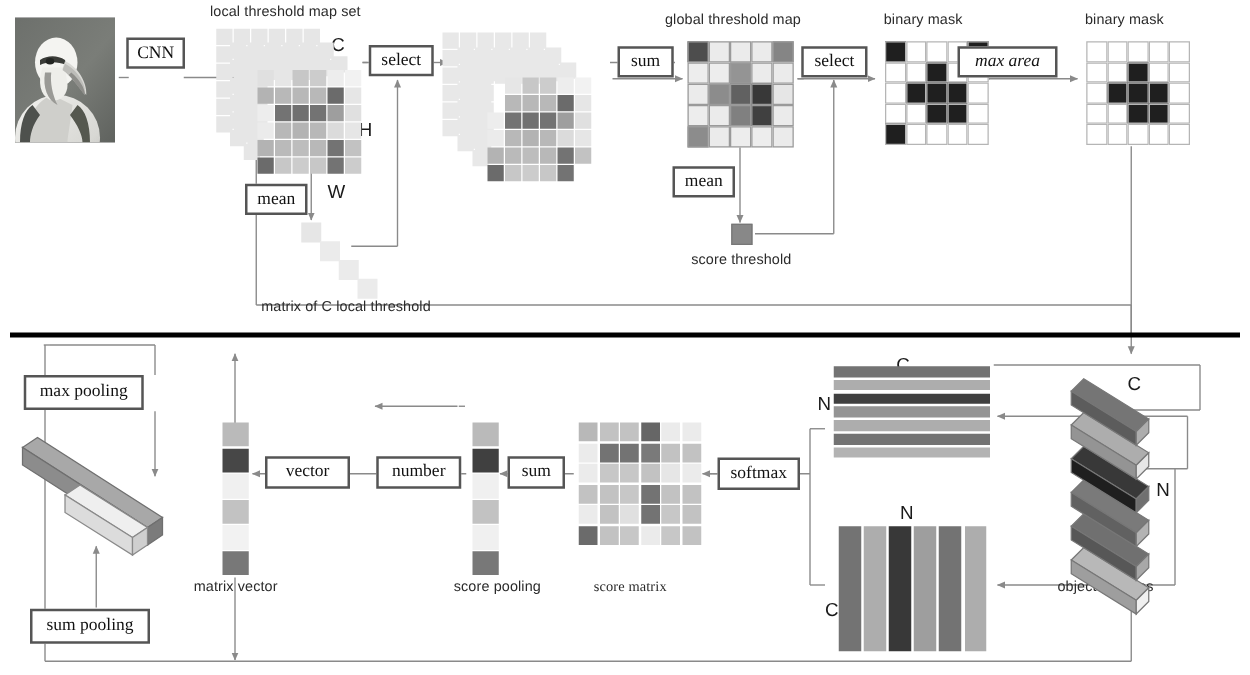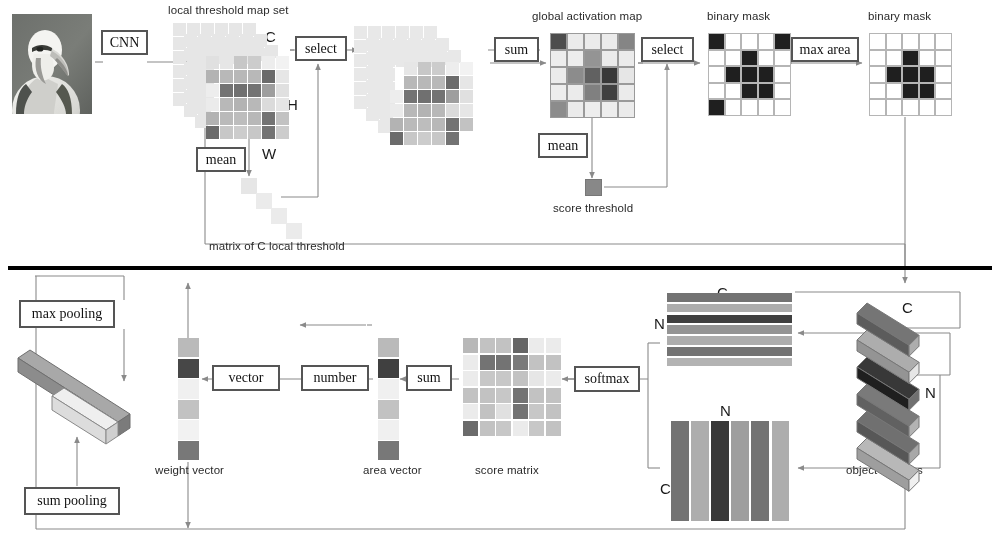--- a/index.html
+++ b/index.html
@@ -351,21 +351,21 @@
       <div class="cell" style="left: 460px; top: 118px; width: 12.8px; height: 12.8px; background: rgb(194, 194, 194);"></div>
       <div class="cell" style="left: 390px; top: 132px; width: 12.8px; height: 12.8px; background: rgb(107, 107, 107);"></div>
       <div class="cell" style="left: 404px; top: 132px; width: 12.8px; height: 12.8px; background: rgb(199, 199, 199);"></div>
       <div class="cell" style="left: 418px; top: 132px; width: 12.8px; height: 12.8px; background: rgb(204, 204, 204);"></div>
       <div class="cell" style="left: 432px; top: 132px; width: 12.8px; height: 12.8px; background: rgb(199, 199, 199);"></div>
       <div class="cell" style="left: 446px; top: 132px; width: 12.8px; height: 12.8px; background: rgb(115, 115, 115);"></div>
     </div>
 
   <div class="opbox" style="left:494px;top:37px;width:45px;height:25px;">sum</div>
 
-  <div class="lbl" style="left:532px;top:10px;">global activation map</div>
+  <div class="lbl" style="left:532px;top:10px;">global threshold map</div>
   <div id="global-map">
       <div class="gcell" style="left: 550px; top: 33px; width: 17px; height: 17px; background: rgb(77, 77, 77);"></div>
       <div class="gcell" style="left: 567px; top: 33px; width: 17px; height: 17px; background: rgb(235, 235, 235);"></div>
       <div class="gcell" style="left: 584px; top: 33px; width: 17px; height: 17px; background: rgb(235, 235, 235);"></div>
       <div class="gcell" style="left: 601px; top: 33px; width: 17px; height: 17px; background: rgb(235, 235, 235);"></div>
       <div class="gcell" style="left: 618px; top: 33px; width: 17px; height: 17px; background: rgb(133, 133, 133);"></div>
       <div class="gcell" style="left: 550px; top: 50px; width: 17px; height: 17px; background: rgb(237, 237, 237);"></div>
       <div class="gcell" style="left: 567px; top: 50px; width: 17px; height: 17px; background: rgb(237, 237, 237);"></div>
       <div class="gcell" style="left: 584px; top: 50px; width: 17px; height: 17px; background: rgb(148, 148, 148);"></div>
       <div class="gcell" style="left: 601px; top: 50px; width: 17px; height: 17px; background: rgb(235, 235, 235);"></div>
@@ -415,21 +415,21 @@
       <div class="bcell" style="left: 741.2px; top: 82.8px; width: 16.6px; height: 16.6px; background: rgb(31, 31, 31);"></div>
       <div class="bcell" style="left: 757.8px; top: 82.8px; width: 16.6px; height: 16.6px; background: rgb(31, 31, 31);"></div>
       <div class="bcell" style="left: 774.4px; top: 82.8px; width: 16.6px; height: 16.6px; background: rgb(255, 255, 255);"></div>
       <div class="bcell" style="left: 708px; top: 99.4px; width: 16.6px; height: 16.6px; background: rgb(31, 31, 31);"></div>
       <div class="bcell" style="left: 724.6px; top: 99.4px; width: 16.6px; height: 16.6px; background: rgb(255, 255, 255);"></div>
       <div class="bcell" style="left: 741.2px; top: 99.4px; width: 16.6px; height: 16.6px; background: rgb(255, 255, 255);"></div>
       <div class="bcell" style="left: 757.8px; top: 99.4px; width: 16.6px; height: 16.6px; background: rgb(255, 255, 255);"></div>
       <div class="bcell" style="left: 774.4px; top: 99.4px; width: 16.6px; height: 16.6px; background: rgb(255, 255, 255);"></div>
     </div>
 
-  <div class="opbox" style="left:791px;top:37px;width:68px;height:25px;">max area</div>
+  <div class="opbox" style="left:766px;top:37px;width:80px;height:25px;font-style:italic;">max area</div>
 
   <div class="lbl" style="left:868px;top:10px;">binary mask</div>
   <div id="bmask2">
       <div class="bcell" style="left: 869px; top: 33px; width: 16.6px; height: 16.6px; background: rgb(255, 255, 255);"></div>
       <div class="bcell" style="left: 885.6px; top: 33px; width: 16.6px; height: 16.6px; background: rgb(255, 255, 255);"></div>
       <div class="bcell" style="left: 902.2px; top: 33px; width: 16.6px; height: 16.6px; background: rgb(255, 255, 255);"></div>
       <div class="bcell" style="left: 918.8px; top: 33px; width: 16.6px; height: 16.6px; background: rgb(255, 255, 255);"></div>
       <div class="bcell" style="left: 935.4px; top: 33px; width: 16.6px; height: 16.6px; background: rgb(255, 255, 255);"></div>
       <div class="bcell" style="left: 869px; top: 49.6px; width: 16.6px; height: 16.6px; background: rgb(255, 255, 255);"></div>
       <div class="bcell" style="left: 885.6px; top: 49.6px; width: 16.6px; height: 16.6px; background: rgb(255, 255, 255);"></div>
@@ -471,34 +471,34 @@
   </svg>
 
   <div id="weight-vector">
       <div class="cell" style="left: 178px; top: 338px; width: 21px; height: 19.4px; background: rgb(186, 186, 186);"></div>
       <div class="cell" style="left: 178px; top: 358.6px; width: 21px; height: 19.4px; background: rgb(71, 71, 71);"></div>
       <div class="cell" style="left: 178px; top: 379.2px; width: 21px; height: 19.4px; background: rgb(240, 240, 240);"></div>
       <div class="cell" style="left: 178px; top: 399.8px; width: 21px; height: 19.4px; background: rgb(194, 194, 194);"></div>
       <div class="cell" style="left: 178px; top: 420.4px; width: 21px; height: 19.4px; background: rgb(242, 242, 242);"></div>
       <div class="cell" style="left: 178px; top: 441px; width: 21px; height: 19.4px; background: rgb(120, 120, 120);"></div>
     </div>
-  <div class="lbl" style="left:155px;top:464px;">weight vector</div>
+  <div class="lbl" style="left:155px;top:464px;">matrix vector</div>
 
   <div class="opbox" style="left:212px;top:365px;width:68px;height:26px;">vector</div>
   <div class="opbox" style="left:301px;top:365px;width:68px;height:26px;">number</div>
 
   <div id="score-vector">
       <div class="cell" style="left: 378px; top: 338px; width: 21px; height: 19.4px; background: rgb(186, 186, 186);"></div>
       <div class="cell" style="left: 378px; top: 358.6px; width: 21px; height: 19.4px; background: rgb(64, 64, 64);"></div>
       <div class="cell" style="left: 378px; top: 379.2px; width: 21px; height: 19.4px; background: rgb(240, 240, 240);"></div>
       <div class="cell" style="left: 378px; top: 399.8px; width: 21px; height: 19.4px; background: rgb(194, 194, 194);"></div>
       <div class="cell" style="left: 378px; top: 420.4px; width: 21px; height: 19.4px; background: rgb(240, 240, 240);"></div>
       <div class="cell" style="left: 378px; top: 441px; width: 21px; height: 19.4px; background: rgb(120, 120, 120);"></div>
     </div>
-  <div class="lbl" style="left:363px;top:464px;">area vector</div>
+  <div class="lbl" style="left:363px;top:464px;">score pooling</div>
 
   <div class="opbox" style="left:406px;top:365px;width:46px;height:26px;">sum</div>
 
   <div id="score-matrix">
       <div class="cell" style="left: 463px; top: 338px; width: 15.4px; height: 15.4px; background: rgb(184, 184, 184);"></div>
       <div class="cell" style="left: 479.5px; top: 338px; width: 15.4px; height: 15.4px; background: rgb(194, 194, 194);"></div>
       <div class="cell" style="left: 496px; top: 338px; width: 15.4px; height: 15.4px; background: rgb(194, 194, 194);"></div>
       <div class="cell" style="left: 512.5px; top: 338px; width: 15.4px; height: 15.4px; background: rgb(102, 102, 102);"></div>
       <div class="cell" style="left: 529px; top: 338px; width: 15.4px; height: 15.4px; background: rgb(235, 235, 235);"></div>
       <div class="cell" style="left: 545.5px; top: 338px; width: 15.4px; height: 15.4px; background: rgb(235, 235, 235);"></div>
@@ -526,21 +526,21 @@
       <div class="cell" style="left: 512.5px; top: 404px; width: 15.4px; height: 15.4px; background: rgb(115, 115, 115);"></div>
       <div class="cell" style="left: 529px; top: 404px; width: 15.4px; height: 15.4px; background: rgb(199, 199, 199);"></div>
       <div class="cell" style="left: 545.5px; top: 404px; width: 15.4px; height: 15.4px; background: rgb(194, 194, 194);"></div>
       <div class="cell" style="left: 463px; top: 420.5px; width: 15.4px; height: 15.4px; background: rgb(107, 107, 107);"></div>
       <div class="cell" style="left: 479.5px; top: 420.5px; width: 15.4px; height: 15.4px; background: rgb(194, 194, 194);"></div>
       <div class="cell" style="left: 496px; top: 420.5px; width: 15.4px; height: 15.4px; background: rgb(199, 199, 199);"></div>
       <div class="cell" style="left: 512.5px; top: 420.5px; width: 15.4px; height: 15.4px; background: rgb(235, 235, 235);"></div>
       <div class="cell" style="left: 529px; top: 420.5px; width: 15.4px; height: 15.4px; background: rgb(199, 199, 199);"></div>
       <div class="cell" style="left: 545.5px; top: 420.5px; width: 15.4px; height: 15.4px; background: rgb(194, 194, 194);"></div>
     </div>
-  <div class="lbl" style="left:475px;top:464px;">score matrix</div>
+  <div class="lbl" style="left:475px;top:464px;font-family:Liberation Serif, serif;">score matrix</div>
 
   <div class="opbox" style="left:574px;top:366px;width:66px;height:26px;">softmax</div>
 
   <div class="dim" style="left:717px;top:284px;">C</div>
   <div class="dim" style="left:654px;top:315px;">N</div>
   <div id="nc-matrix">
       <div class="stripe" style="left: 667px; top: 293px; width: 125px; height: 8.6px; background: rgb(115, 115, 115);"></div>
       <div class="stripe" style="left: 667px; top: 303.8px; width: 125px; height: 8.6px; background: rgb(173, 173, 173);"></div>
       <div class="stripe" style="left: 667px; top: 314.6px; width: 125px; height: 8.6px; background: rgb(64, 64, 64);"></div>
       <div class="stripe" style="left: 667px; top: 325.4px; width: 125px; height: 8.6px; background: rgb(148, 148, 148);"></div>

